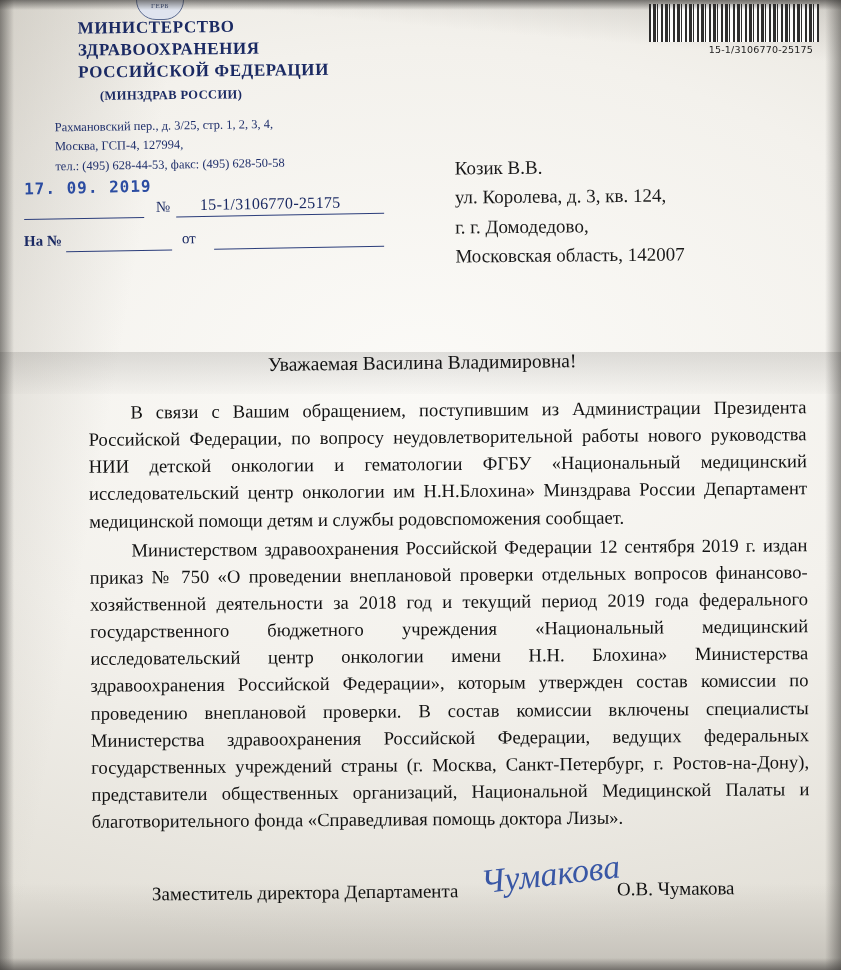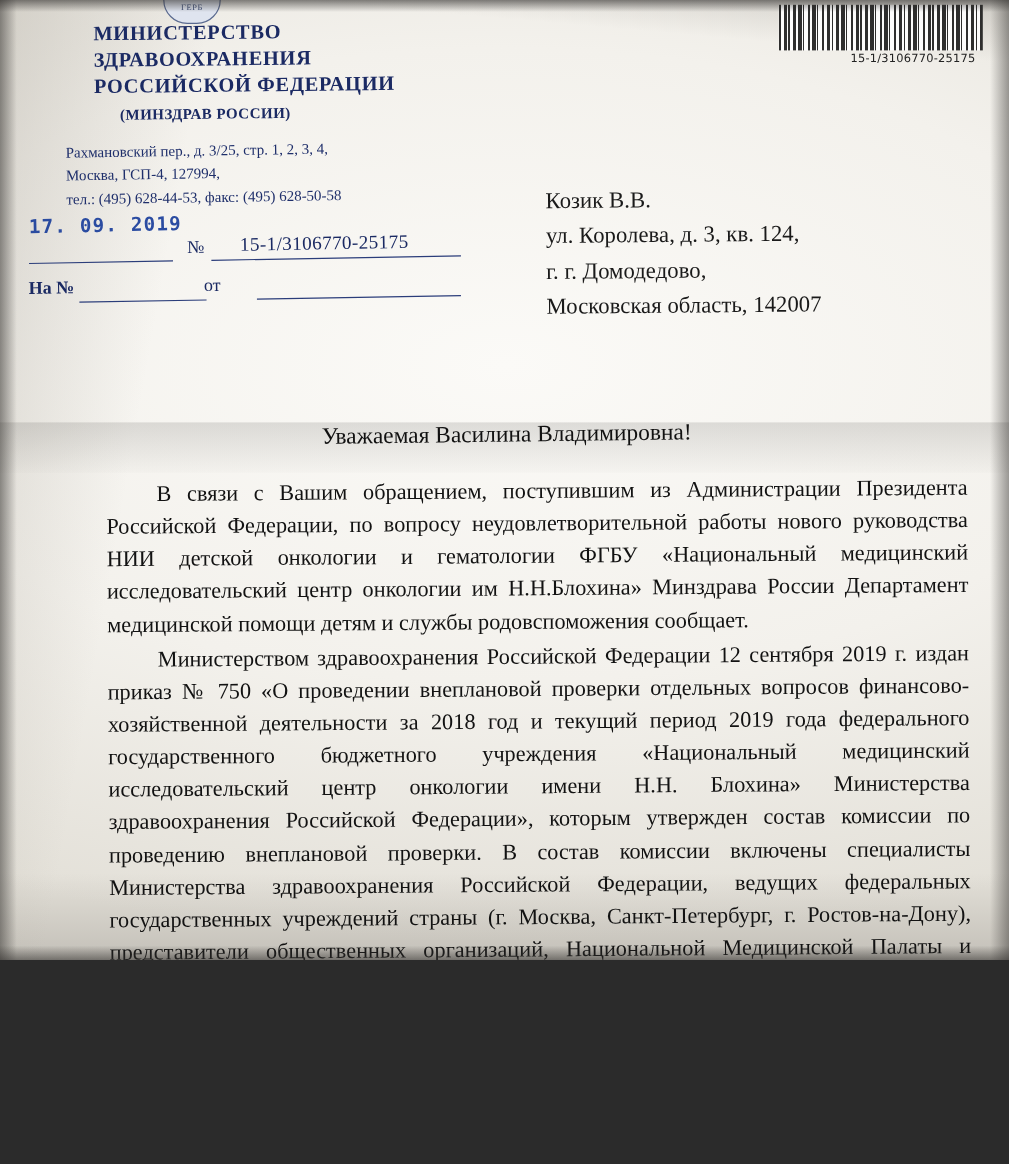--- a/index.html
+++ b/index.html
@@ -3,21 +3,21 @@
 <meta charset="utf-8">
 <style>
   html, body {
     margin: 0;
     padding: 0;
     background: #2b2b2b;
   }
   #page {
     position: relative;
     width: 841px;
-    height: 800px;
+    height: 970px;
     overflow: hidden;
     background: #7dd3fc;
     font-family: "Liberation Serif", serif;
   }
   
   .paper {
     position: absolute;
     inset: 0;
     background:
       linear-gradient(100deg, rgba(180,175,165,0.45) 0%, rgba(255,255,255,0) 18%),
@@ -265,21 +265,21 @@
   <div class="line-no-row">
     <div class="rule" style="left:0; top:20px; width:120px;"></div>
     <div class="lbl" style="left:132px; top:2px;">№</div>
     <div class="rule" style="left:152px; top:20px; width:208px;"></div>
     <div class="num-value" style="left:176px; top:0px;">15-1/3106770-25175</div>
   </div>
 
   <div class="na-row">
     <div class="lbl" style="left:0; top:0;font-weight:bold;">На №</div>
     <div class="rule" style="left:42px; top:19px; width:106px;"></div>
-    <div class="lbl" style="left:146px; top:0;">от</div>
+    <div class="lbl" style="left:158px; top:0;">от</div>
     <div class="rule" style="left:190px; top:19px; width:170px;"></div>
   </div>
 
   <div class="barcode"></div>
   <div class="barcode-label">15-1/3106770-25175</div>
 
   <div class="recipient">
     <div>Козик В.В.</div>
     <div>ул.  Королева, д. 3, кв. 124,</div>
     <div>г. г. Домодедово,</div>

